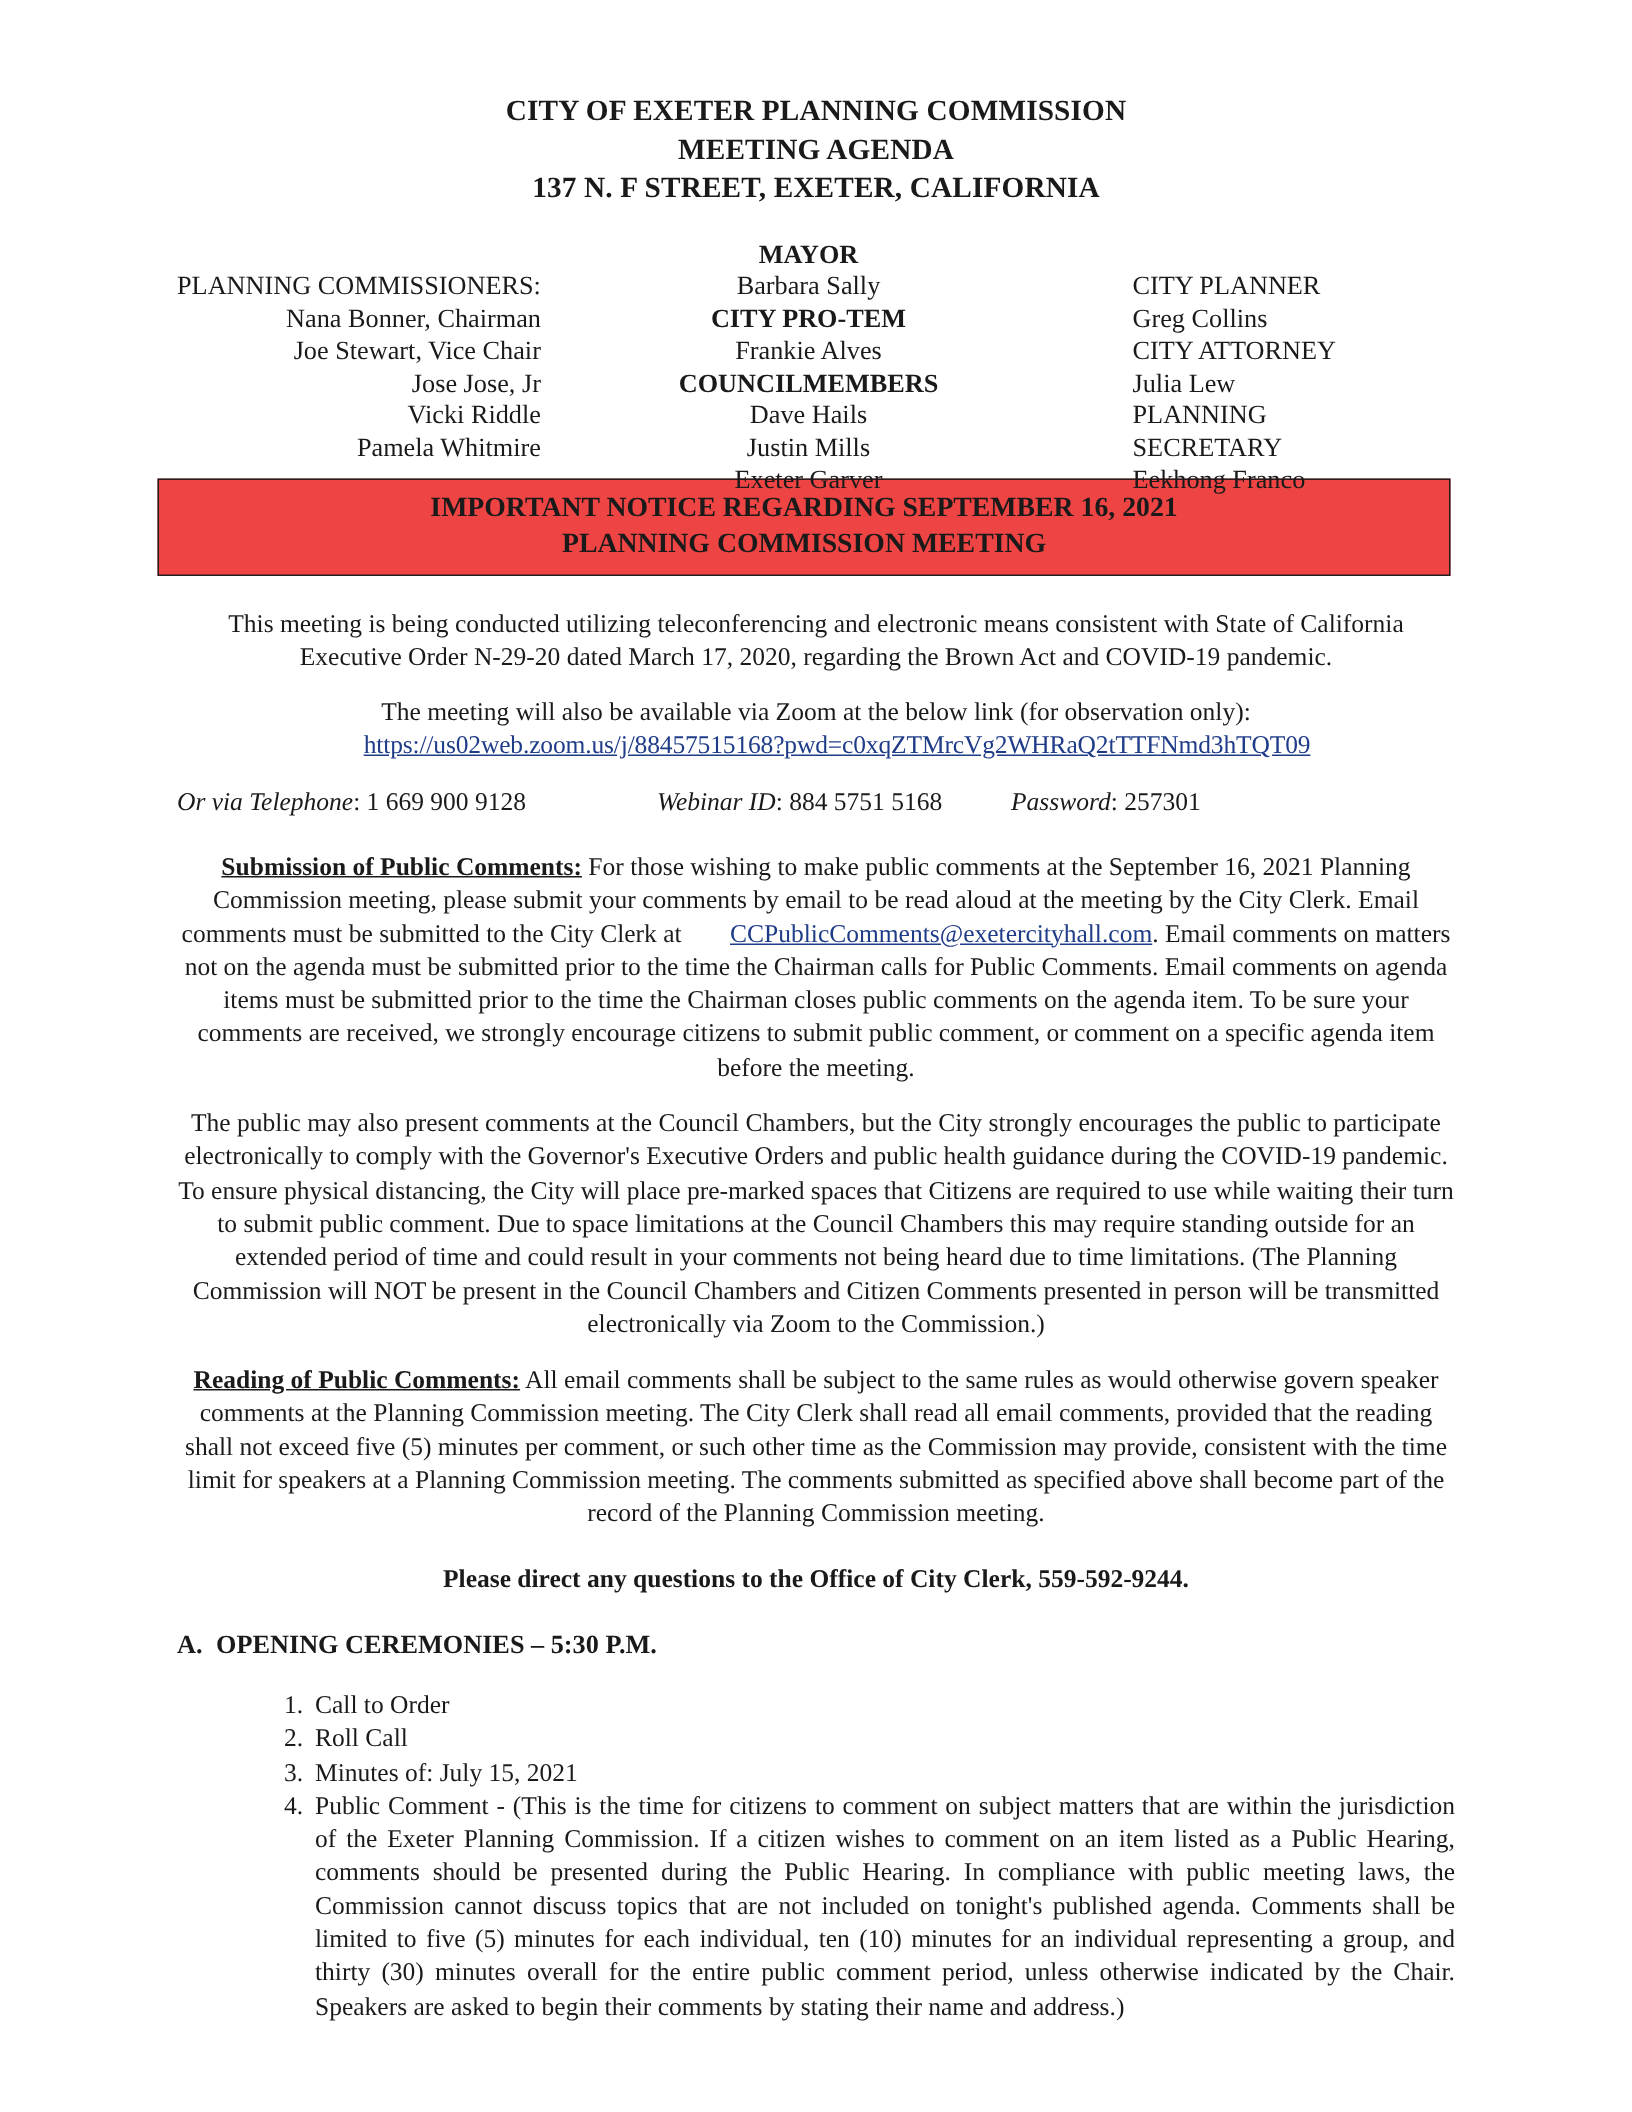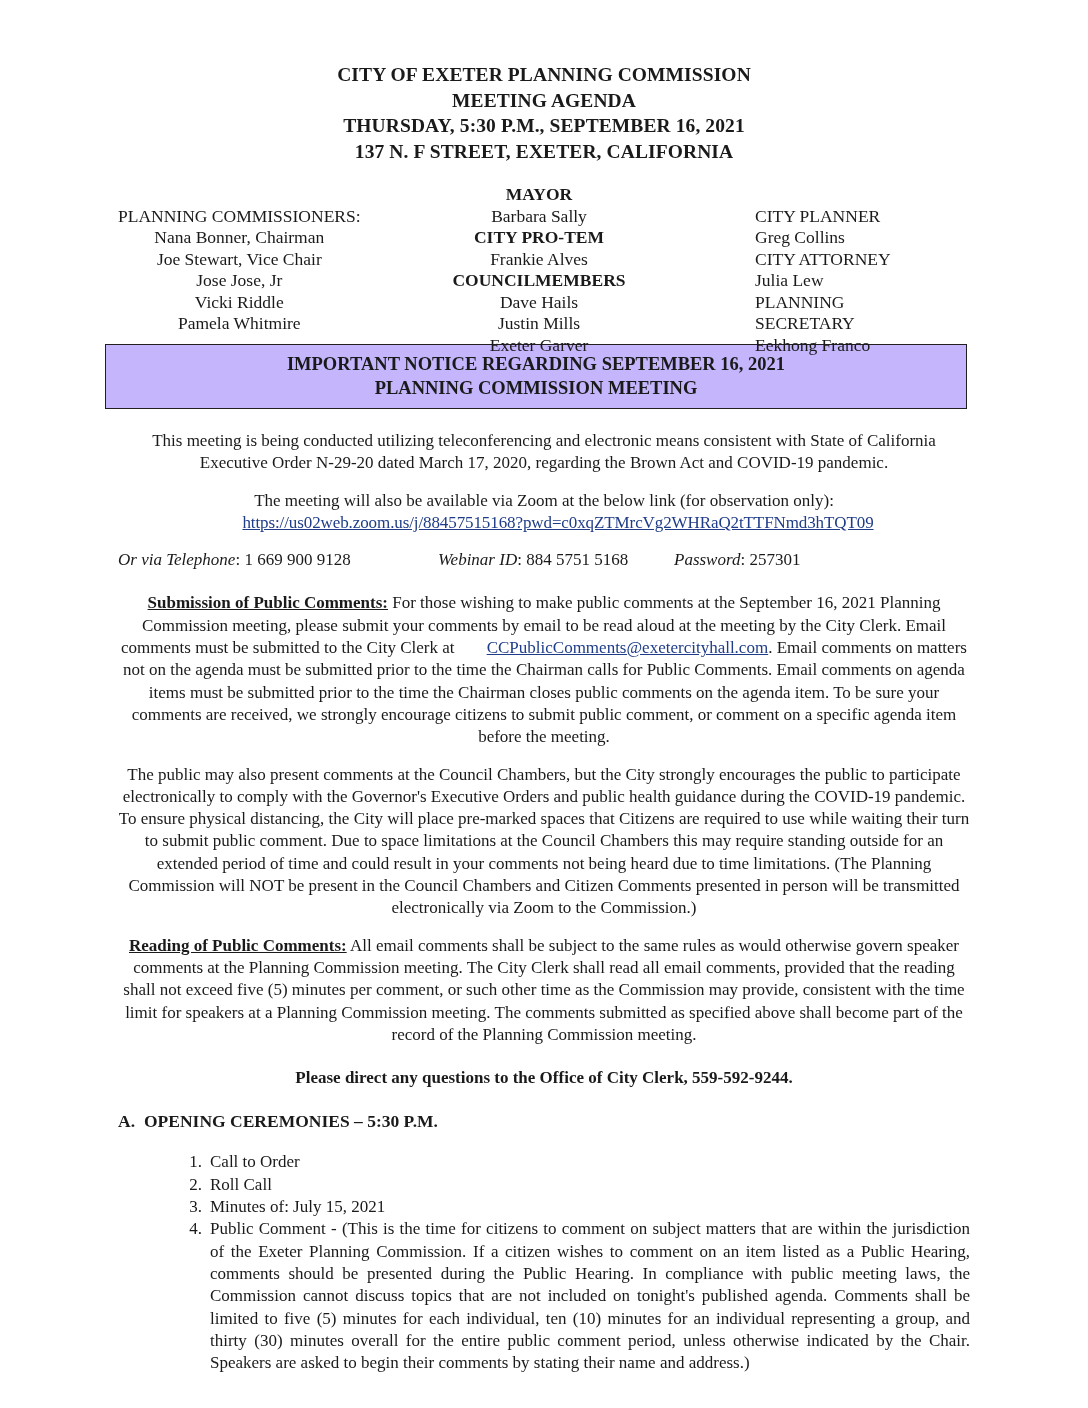--- a/index.html
+++ b/index.html
@@ -44,21 +44,21 @@
     position: relative;
     margin-top: 20px;
     height: 152px;
     font-size: 17.5px;
     line-height: 21.5px;
   }
   .col-left {
     position: absolute;
     left: 0;
     top: 21.5px;
-    text-align: center;
+    text-align: right;
     white-space: nowrap;
   }
   .col-center {
     position: absolute;
     left: 296px;
     top: 0;
     width: 250px;
     text-align: center;
     white-space: nowrap;
   }
@@ -67,21 +67,21 @@
     left: 637px;
     top: 21.5px;
     text-align: left;
     white-space: nowrap;
   }
   .col-center .hdr { font-weight: bold; }
 
   
   .notice {
     margin-top: 8px;
-    background: #c4b5fd;
+    background: #ef4444;
     border: 1.5px solid #231f20;
     text-align: center;
     font-weight: bold;
     font-size: 18.5px;
     line-height: 24px;
     padding: 7px 4px 8px 4px;
     box-sizing: border-box;
     width: 862px;
     margin-left: -13px;
   }
@@ -158,21 +158,20 @@
 </style>
 </head>
 <body>
 
 <div class="page">
   <div class="content">
 
     <div class="title-block">
       <div>CITY OF EXETER PLANNING COMMISSION</div>
       <div>MEETING AGENDA</div>
-      <div>THURSDAY, 5:30 P.M., SEPTEMBER 16, 2021</div>
       <div>137 N. F STREET, EXETER, CALIFORNIA</div>
     </div>
 
     <div class="officials">
       <div class="col-left">
         <div>PLANNING COMMISSIONERS:</div>
         <div>Nana Bonner, Chairman</div>
         <div>Joe Stewart, Vice Chair</div>
         <div>Jose Jose, Jr</div>
         <div>Vicki Riddle</div>

